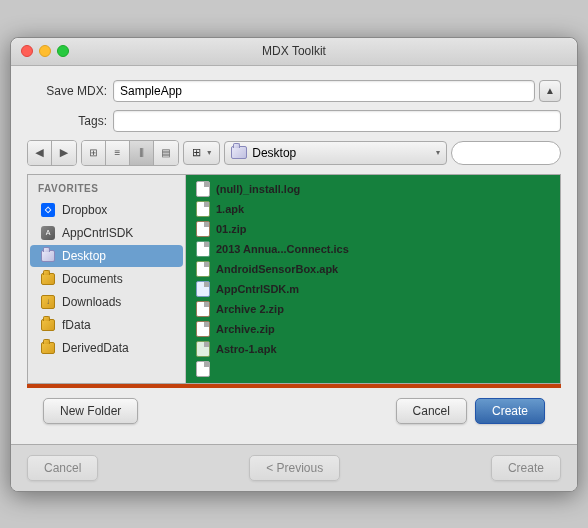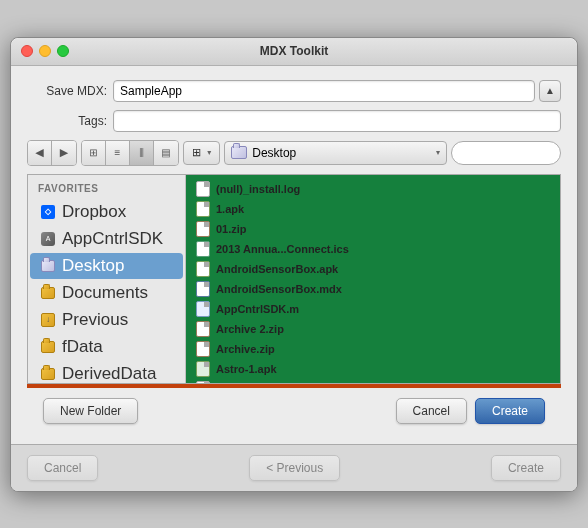--- a/index.html
+++ b/index.html
@@ -47,21 +47,21 @@
       border-radius: 50%;
       border: 1px solid rgba(0,0,0,0.2);
       cursor: pointer;
     }
     .tb-close { background: #ff5f56; border-color: #e0443e; }
     .tb-min   { background: #ffbd2e; border-color: #dea123; }
     .tb-max   { background: #27c93f; border-color: #1aab29; }
 
     .title-bar-title {
       font-size: 12px;
-      font-weight: 700;
+      font-weight: 400;
       color: #333;
     }
 
     
     .dialog-content {
       padding: 14px 16px 10px;
       background: #ececec;
     }
 
     .form-row {
@@ -262,21 +262,21 @@
     }
     .folder-icon.desktop {
       background: linear-gradient(135deg, #e8e8f8, #c0c0e0);
       border-color: #8888bb;
     }
     .folder-icon.desktop::before {
       background: linear-gradient(135deg, #e8e8f8, #c0c0e0);
       border-color: #8888bb;
     }
     .sidebar-item-label {
-      font-size: 17px;
+      font-size: 12px;
       color: #333;
       white-space: nowrap;
     }
     .sidebar-item.selected .sidebar-item-label { color: white; }
 
     
     .dropbox-icon {
       width: 14px; height: 14px;
       background: #0061ff;
       border-radius: 2px;
@@ -510,21 +510,21 @@
           <div class="sidebar-icon">
             <div class="folder-icon" style="width:14px;height:12px;"></div>
           </div>
           <span class="sidebar-item-label">Documents</span>
         </div>
 
         <div class="sidebar-item">
           <div class="sidebar-icon">
             <div class="downloads-icon">↓</div>
           </div>
-          <span class="sidebar-item-label">Previous</span>
+          <span class="sidebar-item-label">Downloads</span>
         </div>
 
         <div class="sidebar-item">
           <div class="sidebar-icon">
             <div class="folder-icon" style="width:14px;height:12px;"></div>
           </div>
           <span class="sidebar-item-label">fData</span>
         </div>
 
         <div class="sidebar-item">
@@ -551,24 +551,20 @@
           <div class="file-icon zip"></div>
           <span class="file-name">01.zip</span>
         </div>
         <div class="file-item">
           <div class="file-icon ics"></div>
           <span class="file-name">2013 Annua...Connect.ics</span>
         </div>
         <div class="file-item">
           <div class="file-icon apk"></div>
           <span class="file-name">AndroidSensorBox.apk</span>
-        </div>
-        <div class="file-item">
-          <div class="file-icon mdx"></div>
-          <span class="file-name">AndroidSensorBox.mdx</span>
         </div>
         <div class="file-item">
           <div class="file-icon m-icon"></div>
           <span class="file-name">AppCntrlSDK.m</span>
         </div>
         <div class="file-item">
           <div class="file-icon zip"></div>
           <span class="file-name">Archive 2.zip</span>
         </div>
         <div class="file-item">

